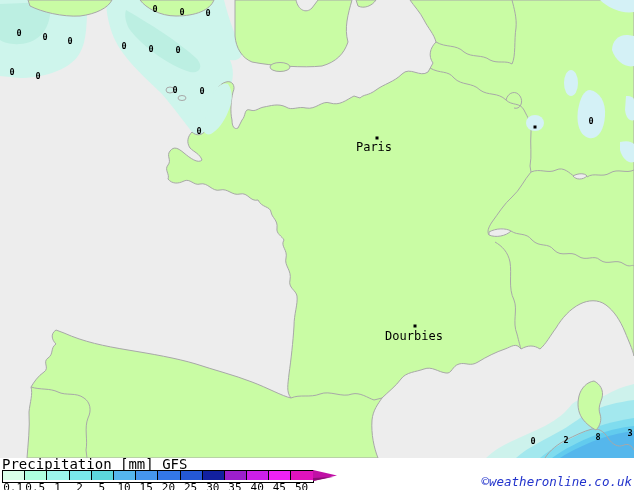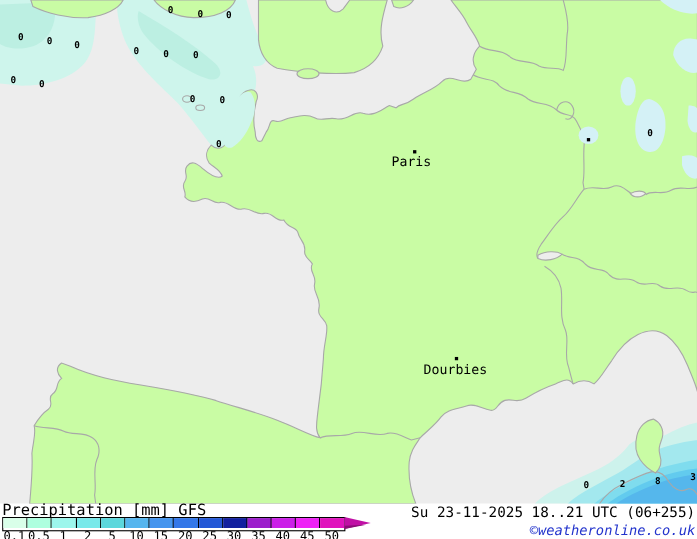--- a/index.html
+++ b/index.html
@@ -146,17 +146,16 @@
         <div class="tick">10</div>
         <div class="tick">15</div>
         <div class="tick">20</div>
         <div class="tick">25</div>
         <div class="tick">30</div>
         <div class="tick">35</div>
         <div class="tick">40</div>
         <div class="tick">45</div>
         <div class="tick">50</div>
       </div>
-    <div id="datetime">Su 23-11-2025 18..21 UTC (06+255)</div>
     <div id="copyright" style="color: rgb(34, 51, 204);">©weatheronline.co.uk</div>
   </div>
 
 </div>
 
 </body></html>

